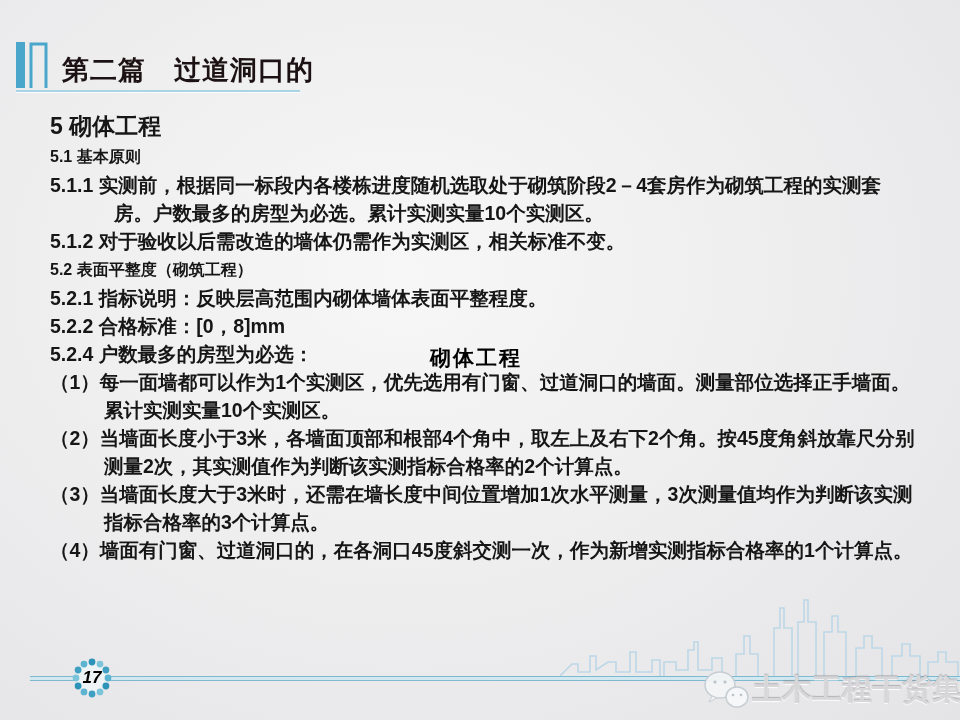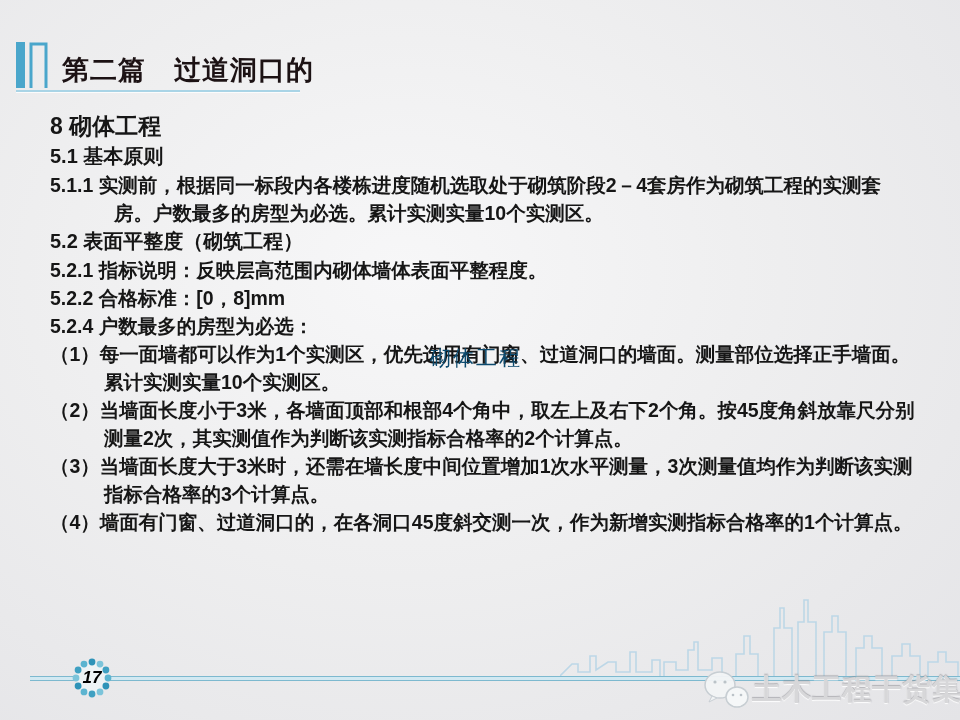--- a/index.html
+++ b/index.html
@@ -18,26 +18,26 @@
   .header-underline{
     position:absolute;left:16px;top:90px;width:284px;height:2px;
     background:#a9d4e6;box-shadow:0 1px 0 rgba(255,255,255,.8);
   }
   
   .content{
     position:absolute;left:50px;top:110px;width:868px;z-index:2;
     font-size:19.5px;line-height:28px;font-weight:bold;color:#161616;
   }
   .line-h1{font-size:23px;line-height:32px;}
-  .line-h2{font-size:20px;line-height:29px;}
+  .line-h2{font-size:16px;line-height:29px;}
   .line-sub{padding-left:64px;text-indent:-64px;}
   .line-item{padding-left:54px;text-indent:-54px;}
   .overlay-title{
     position:absolute;left:430px;top:344px;z-index:2;
-    font-size:21px;font-weight:normal;color:#0c4a6e;letter-spacing:2px;
+    font-size:21px;font-weight:bold;color:#000000;letter-spacing:2px;
   }
   
   .footer-line{
     position:absolute;left:30px;top:676px;width:930px;height:5px;z-index:3;
     background:linear-gradient(#7db9cf 0 1px,#d2e9f2 1px 4px,#7db9cf 4px 5px);
   }
   .page-badge{position:absolute;left:70px;top:656px;width:44px;height:44px;z-index:4;}
   .page-number{
     position:absolute;left:0;top:0;width:44px;height:44px;z-index:5;
     display:flex;align-items:center;justify-content:center;
@@ -60,23 +60,24 @@
     <svg width="44" height="54" viewBox="0 0 44 54">
       <rect x="2" y="6" width="9" height="46" fill="#4aa6cb"></rect>
       <path d="M17 52 V8 H32 V52" fill="none" stroke="#4aa6cb" stroke-width="3"></path>
     </svg>
   </span>
   <div class="header-title">第二篇　过道洞口的</div>
   <div class="header-underline"></div>
 </div>
 
 <div class="content">
-  <div class="line-h1">8 砌体工程</div>
+  <div class="line-h1">5 砌体工程</div>
   <div class="line-h2">5.1 基本原则</div>
   <div class="line-sub">5.1.1 实测前，根据同一标段内各楼栋进度随机选取处于砌筑阶段2－4套房作为砌筑工程的实测套房。户数最多的房型为必选。累计实测实量10个实测区。</div>
+  <div class="line-sub">5.1.2 对于验收以后需改造的墙体仍需作为实测区，相关标准不变。</div>
   <div class="line-h2">5.2 表面平整度（砌筑工程）</div>
   <div class="line-sub">5.2.1 指标说明：反映层高范围内砌体墙体表面平整程度。</div>
   <div class="line-sub">5.2.2 合格标准：[0，8]mm</div>
   <div class="line-sub">5.2.4 户数最多的房型为必选：</div>
   <div class="line-item">（1）每一面墙都可以作为1个实测区，优先选用有门窗、过道洞口的墙面。测量部位选择正手墙面。累计实测实量10个实测区。</div>
   <div class="line-item">（2）当墙面长度小于3米，各墙面顶部和根部4个角中，取左上及右下2个角。按45度角斜放靠尺分别测量2次，其实测值作为判断该实测指标合格率的2个计算点。</div>
   <div class="line-item">（3）当墙面长度大于3米时，还需在墙长度中间位置增加1次水平测量，3次测量值均作为判断该实测指标合格率的3个计算点。</div>
   <div class="line-item">（4）墙面有门窗、过道洞口的，在各洞口45度斜交测一次，作为新增实测指标合格率的1个计算点。</div>
 </div>
 

